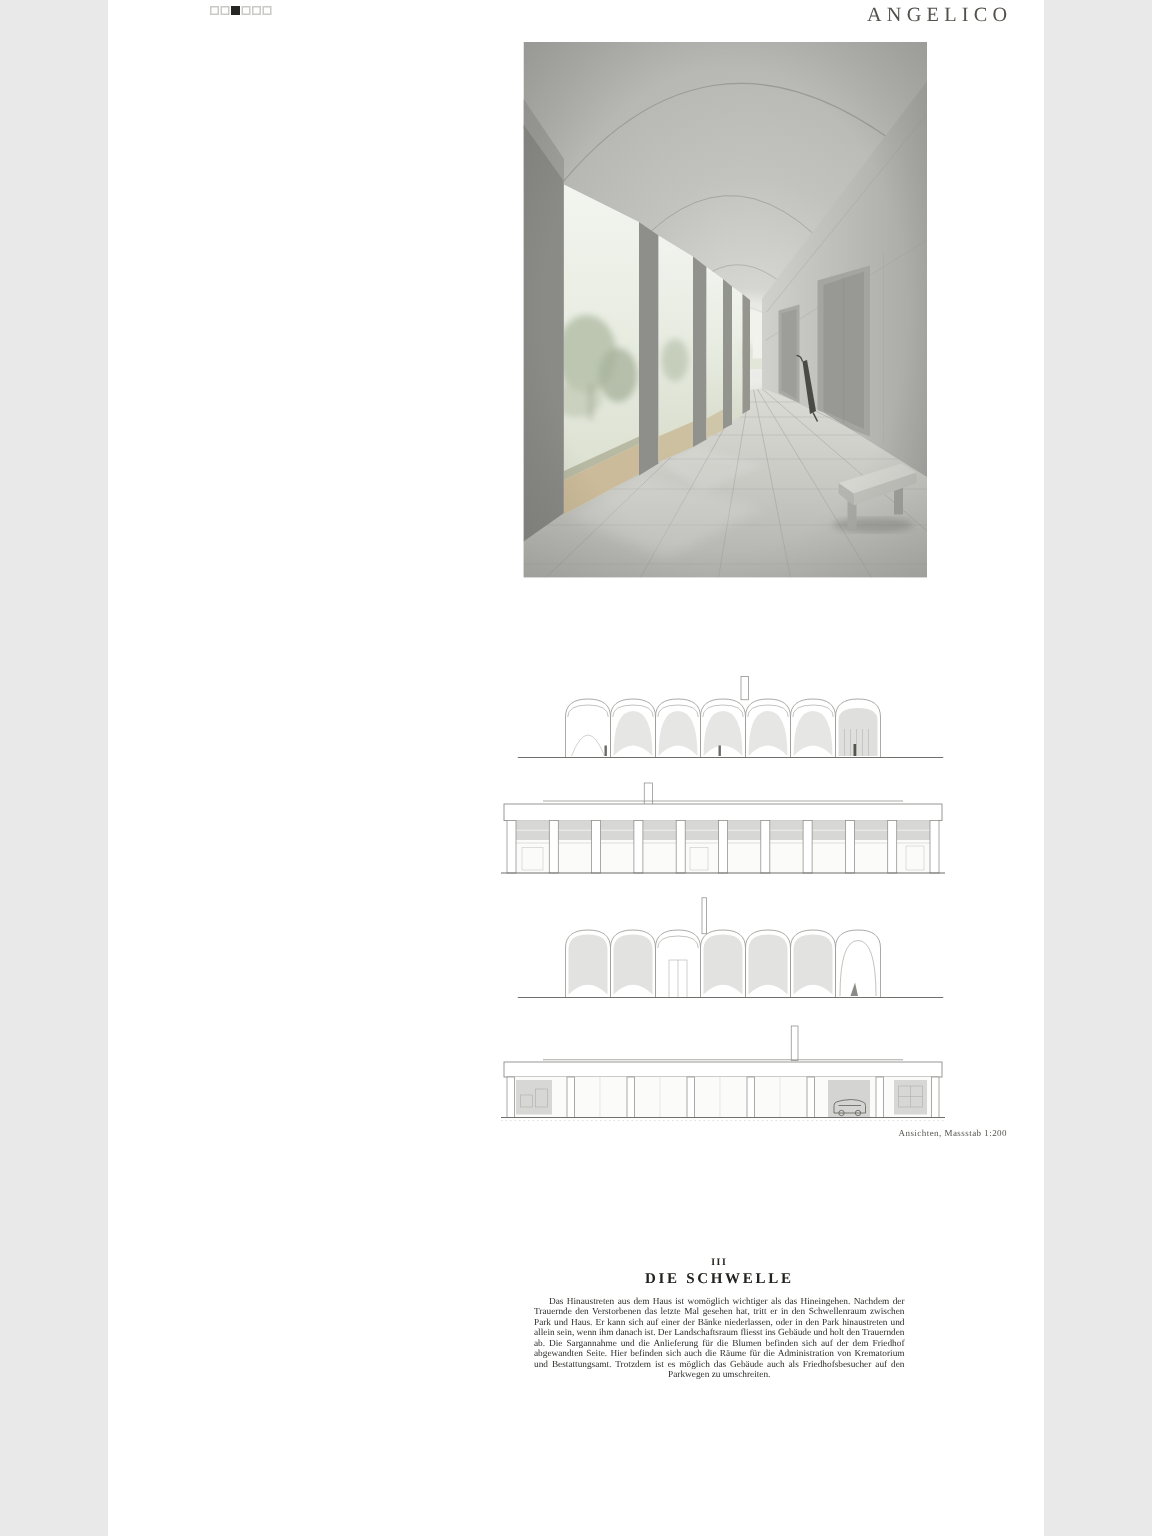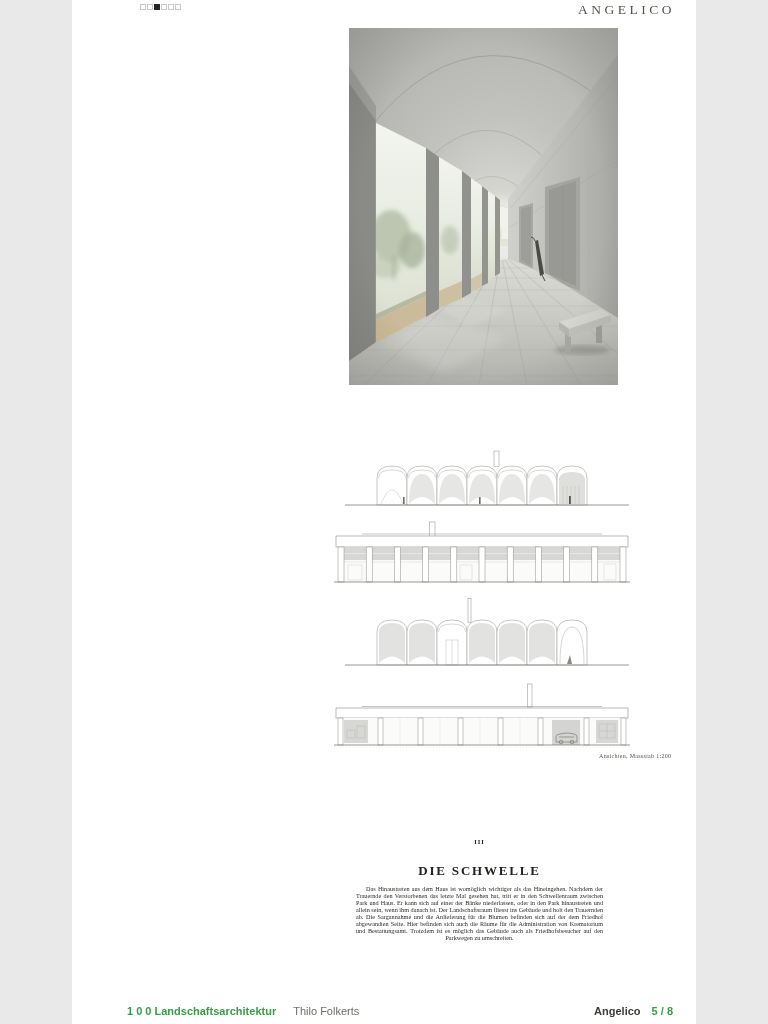--- a/index.html
+++ b/index.html
@@ -22,21 +22,21 @@
   .elev1{left:273px;top:450px;width:284px;height:58px;}
   .elev2{left:262px;top:520px;width:296px;height:63px;}
   .elev3{left:273px;top:598px;width:284px;height:70px;}
   .elev4{left:262px;top:683px;width:296px;height:65px;}
 
   .caption{position:absolute;left:527px;top:753px;font-size:6px;color:#55544f;letter-spacing:.3px;}
 
   
   .textblock{position:absolute;left:284px;top:838px;width:247px;text-align:center;color:#22221f;}
   .sec-num{font-size:6.5px;font-weight:bold;letter-spacing:1px;}
-  .sec-title{font-size:13px;font-weight:bold;letter-spacing:1.8px;margin:18px 0 0 0;}
+  .sec-title{font-size:10px;font-weight:bold;letter-spacing:1.8px;margin:2px 0 0 0;}
   .sec-body{font-size:6.2px;line-height:1.13;text-align:justify;text-align-last:center;
             text-indent:10px;margin:6px 0 0 0;color:#2b2b28;}
 
   
   .footer{position:absolute;left:0;right:0;top:1005px;height:16px;
           font-family:"Liberation Sans",sans-serif;font-size:11px;}
   .f-left{position:absolute;left:55px;top:0;white-space:nowrap;}
   .f-right{position:absolute;right:23px;top:0;white-space:nowrap;}
   .f-brand{font-weight:bold;color:#3a9b49;}
   .f-author{color:#6e6e6a;margin-left:14px;}
@@ -357,24 +357,14 @@
   </div>
 
   <div class="caption">Ansichten, Massstab 1:200</div>
 
   <section class="textblock">
     <div class="sec-num">III</div>
     <h2 class="sec-title">DIE SCHWELLE</h2>
     <p class="sec-body">Das Hinaustreten aus dem Haus ist womöglich wichtiger als das Hineingehen. Nachdem der Trauernde den Verstorbenen das letzte Mal gesehen hat, tritt er in den Schwellenraum zwischen Park und Haus. Er kann sich auf einer der Bänke niederlassen, oder in den Park hinaustreten und allein sein, wenn ihm danach ist. Der Landschaftsraum fliesst ins Gebäude und holt den Trauernden ab. Die Sargannahme und die Anlieferung für die Blumen befinden sich auf der dem Friedhof abgewandten Seite. Hier befinden sich auch die Räume für die Administration von Krematorium und Bestattungsamt. Trotzdem ist es möglich das Gebäude auch als Friedhofsbesucher auf den Parkwegen zu umschreiten.</p>
   </section>
 
-  <div class="footer">
-    <div class="f-left">
-      <span class="f-brand">1 0 0 Landschaftsarchitektur</span>
-      <span class="f-author">Thilo Folkerts</span>
-    </div>
-    <div class="f-right">
-      <span class="f-project">Angelico</span>
-      <span class="f-page">5 / 8</span>
-    </div>
-  </div>
 
 </div>
 
 </body></html>

